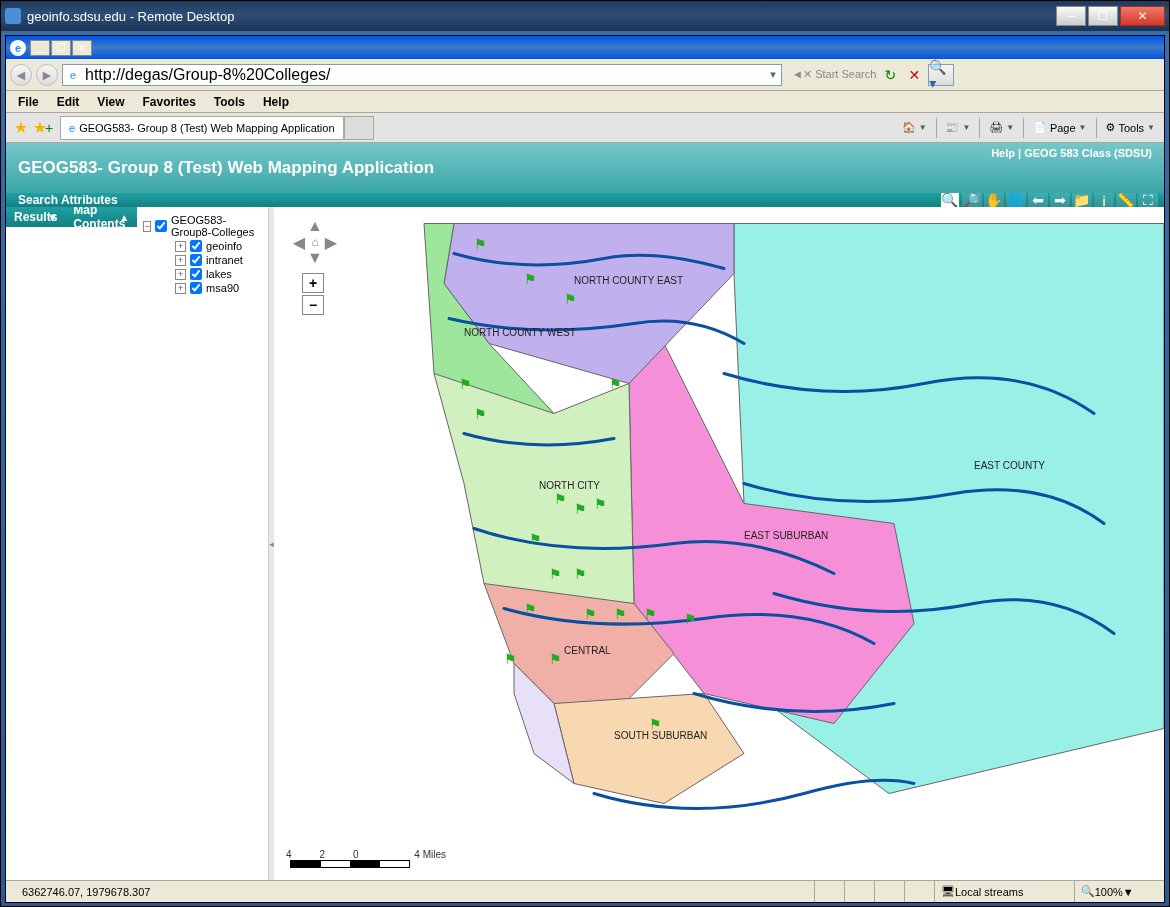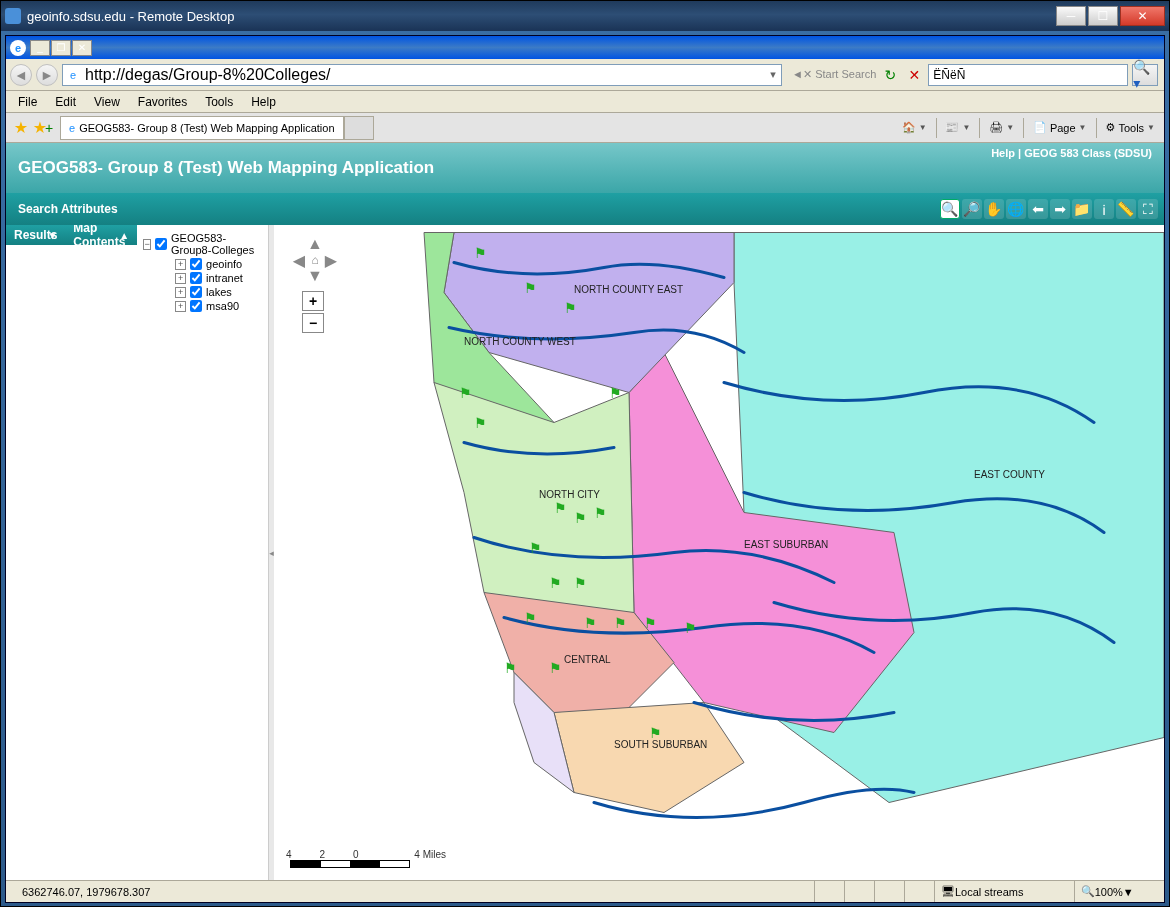--- a/index.html
+++ b/index.html
@@ -29,42 +29,42 @@
 .addr-icon { width: 20px; display: flex; align-items: center; justify-content: center; color: #1e90ff; }
 .addr-input { border: none; outline: none; flex: 1; font-size: 16px; padding: 0 2px; }
 .addr-dd { width: 16px; text-align: center; color: #666; }
 .search-label { color: #888; font-size: 11px; margin-left: 6px; white-space: nowrap; }
 .nav-icn { width: 20px; height: 20px; display: flex; align-items: center; justify-content: center; cursor: pointer; font-size: 14px; }
 .right-search { border: 1px solid #7f9db9; background: #fff; height: 22px; width: 200px; padding: 0 4px; font-size: 12px; }
 .search-go { width: 26px; height: 22px; border: 1px solid #7f9db9; background: linear-gradient(#f5f5f5,#ddd); display: flex; align-items: center; justify-content: center; color: #2060c0; font-size: 14px; }
 
 
 .ie-menubar { height: 22px; background: #ece9d8; display: flex; align-items: center; padding: 0 4px; gap: 2px; border-bottom: 1px solid #aca899; }
-.menu-item { padding: 2px 8px; cursor: pointer; font-size: 12px; }
+.menu-item { padding: 2px 8px; cursor: pointer; font-size: 12px; font-weight: bold; }
 
 
 .ie-tabbar { height: 30px; background: #e4e4e4; display: flex; align-items: center; padding: 2px 4px; border-bottom: 1px solid #aca899; }
 .fav-star { width: 22px; height: 22px; display: flex; align-items: center; justify-content: center; color: #f5b301; font-size: 16px; }
 .fav-plus { color: green; font-size: 14px; margin-left: -2px; }
 .tab-ctrl { flex: 1; display: flex; align-items: center; margin-left: 6px; }
 .tab { height: 24px; border: 1px solid #aca899; background: #fff; display: flex; align-items: center; padding: 0 8px; gap: 4px; font-size: 11px; max-width: 300px; }
 .tab-new { width: 30px; height: 24px; border: 1px solid #aca899; background: #ddd; }
 .cmd-bar { display: flex; align-items: center; gap: 2px; }
 .cmd-btn { height: 22px; padding: 0 4px; display: flex; align-items: center; gap: 3px; font-size: 11px; cursor: pointer; border: 1px solid transparent; }
 .cmd-btn .dd { font-size: 8px; color: #555; }
 .sep { width: 1px; height: 20px; background: #aca899; margin: 0 2px; }
 
 
 .app { flex: 1; display: flex; flex-direction: column; background: #fff; overflow: hidden; }
 .app-header { height: 50px; background: linear-gradient(#76c7c9,#3ba6a8); color: #fff; display: flex; align-items: center; padding: 0 12px; position: relative; }
 .app-title { font-size: 17px; font-weight: bold; }
 .app-links { position: absolute; right: 12px; top: 4px; font-size: 11px; font-weight: bold; }
 .app-links span { cursor: pointer; }
 
-.app-toolbar { height: 32px; background: linear-gradient(#1fa0a3,#148082); display: flex; align-items: center; }
+.app-toolbar { height: 14px; background: linear-gradient(#1fa0a3,#148082); display: flex; align-items: center; }
 .toolbar-label { color: #fff; font-weight: bold; padding: 0 12px; font-size: 12px; }
 .toolbar-tools { margin-left: auto; display: flex; gap: 2px; padding-right: 6px; }
 .tool-btn { width: 20px; height: 20px; display: flex; align-items: center; justify-content: center; background: rgba(255,255,255,0.15); border-radius: 3px; cursor: pointer; font-size: 14px; color: #fff; }
 .tool-btn.active { background: #fff; color: #148082; border: 1px solid #0a6; }
 
 .app-body { flex: 1; display: flex; overflow: hidden; }
 .sidebar { width: 263px; display: flex; flex-direction: row; border-right: 1px solid #ccc; }
 .panel-hdr { height: 20px; background: linear-gradient(#1fa0a3,#148082); color: #fff; font-weight: bold; padding: 0 8px; display: flex; align-items: center; font-size: 12px; position: relative; }
 .panel-hdr .caret { position: absolute; right: 8px; font-size: 10px; }
 .tree { padding: 6px; font-size: 11px; }
@@ -130,21 +130,20 @@
       <div class="nav-btn">◄</div>
       <div class="nav-btn">►</div>
       <div class="addr-wrap">
         <div class="addr-icon">e</div>
         <input class="addr-input" value="http://degas/Group-8%20Colleges/" style="">
         <div class="addr-dd">▾</div>
       </div>
       <span class="search-label">◄✕ <span>Start Search</span></span>
       <div class="nav-icn" style="color:green">↻</div>
       <div class="nav-icn" style="color:#c00">✕</div>
-      <input class="right-search" value="ËÑëÑ" style="">
       <div class="search-go">🔍▾</div>
     </div>
 
     <div class="ie-menubar">
       <div class="menu-item">File</div>
       <div class="menu-item">Edit</div>
       <div class="menu-item">View</div>
       <div class="menu-item">Favorites</div>
       <div class="menu-item">Tools</div>
       <div class="menu-item">Help</div>

